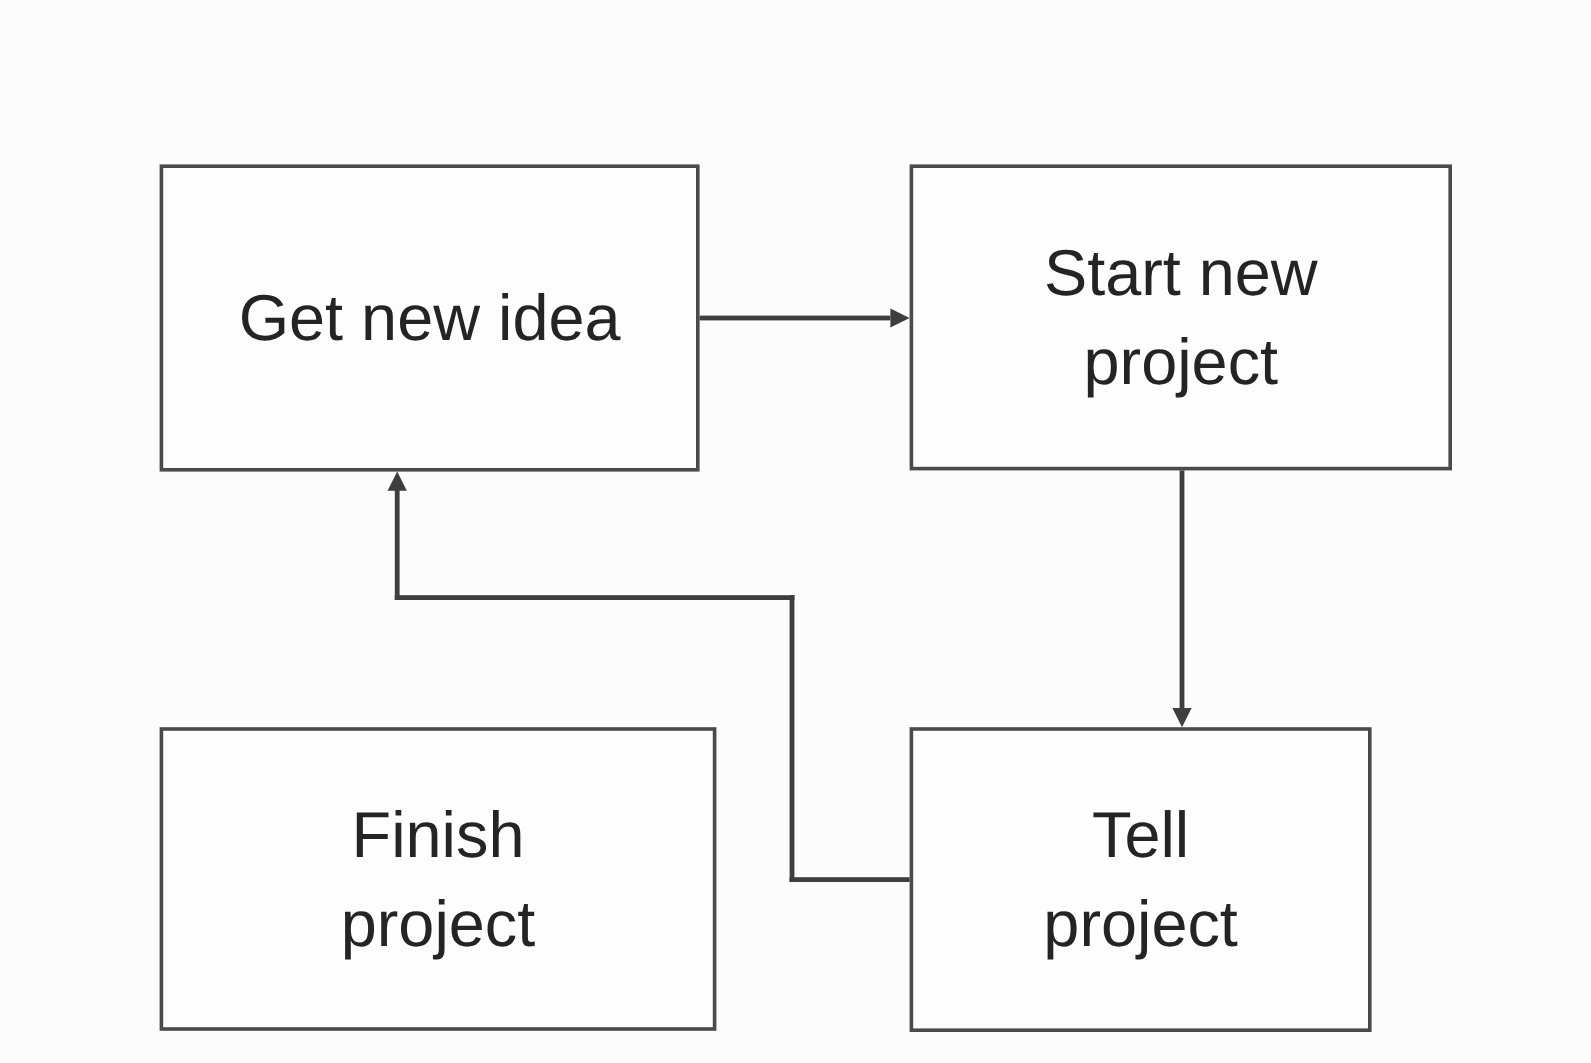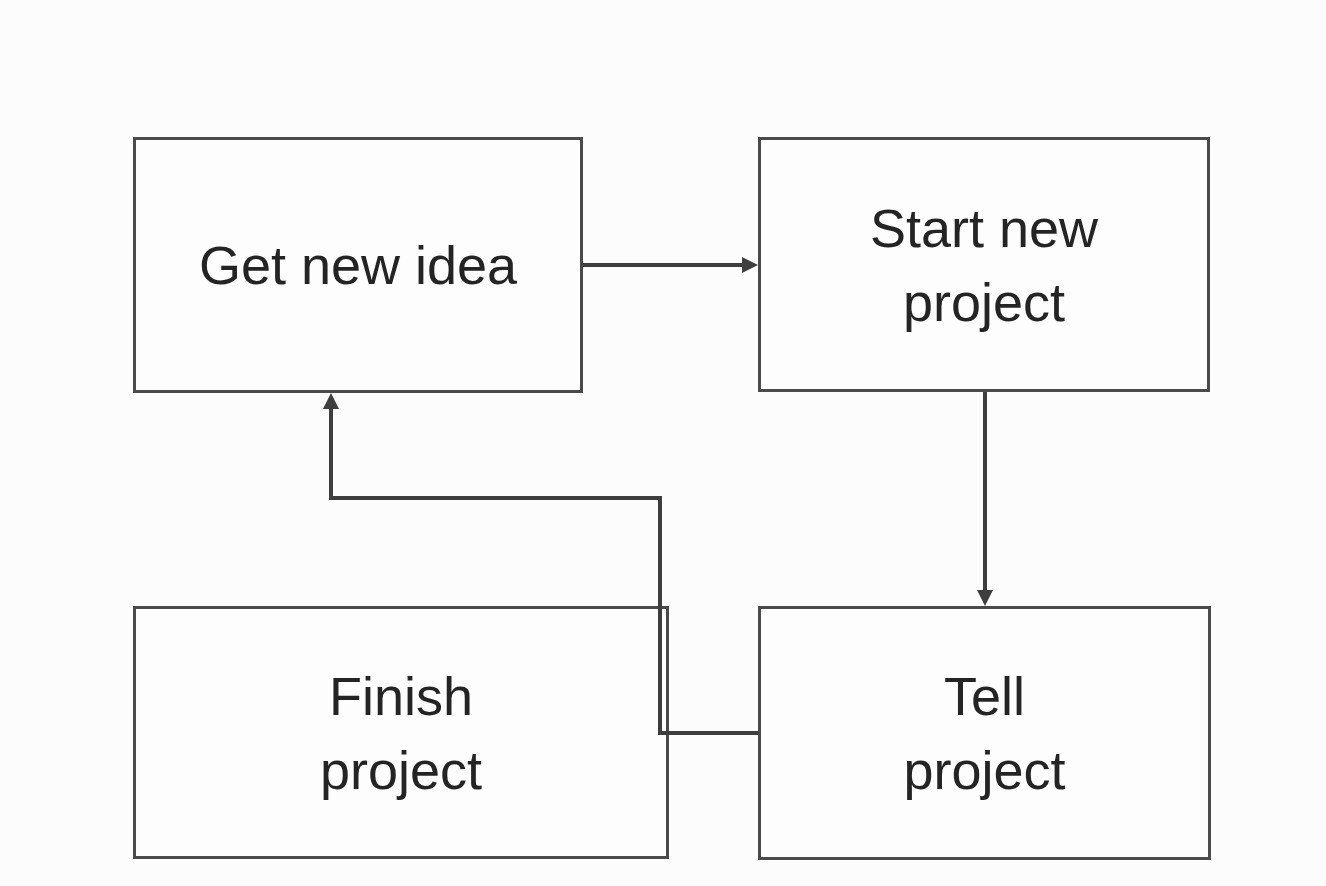--- a/index.html
+++ b/index.html
@@ -28,22 +28,22 @@
     text-align: center;
   }
   .node-line {
     font-size: 54px;
     line-height: 74px;
     color: #242424;
     white-space: nowrap;
   }
   #node-get-new-idea     { left: 133px; top: 109px; width: 450px; height: 256px; }
   #node-start-new-project{ left: 758px; top: 109px; width: 452px; height: 255px; }
-  #node-tell-everyone    { left: 758px; top: 578px; width: 453px; height: 254px; text-align: center; }
-  #node-finish-project   { left: 133px; top: 578px; width: 536px; height: 253px; }
+  #node-tell-everyone    { left: 758px; top: 578px; width: 385px; height: 254px; text-align: center; }
+  #node-finish-project   { left: 133px; top: 578px; width: 464px; height: 253px; }
 
   .seg {
     position: absolute;
     background: #3e3e3e;
   }
   
   #e1-line  { left: 583px; top: 235px; width: 159px; height: 4px; }
   #e1-head  { position: absolute; left: 742px; top: 229px; width: 0; height: 0;
               border-left: 16px solid #3e3e3e;
               border-top: 8px solid transparent;

